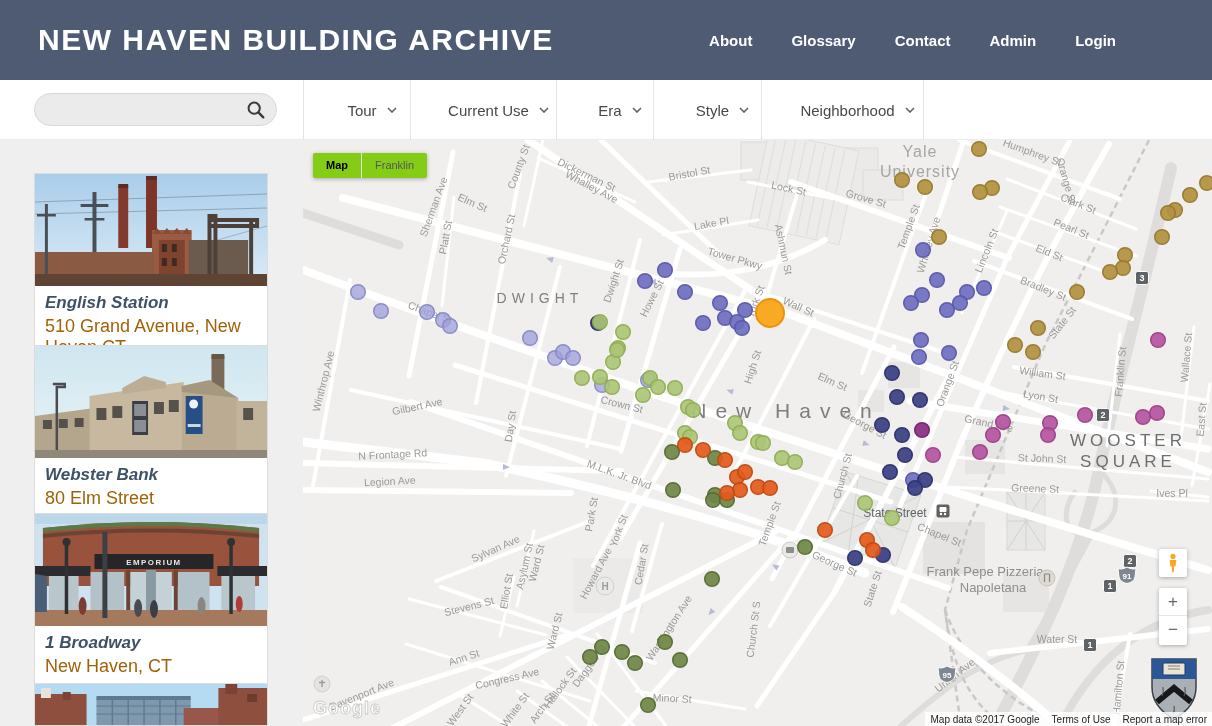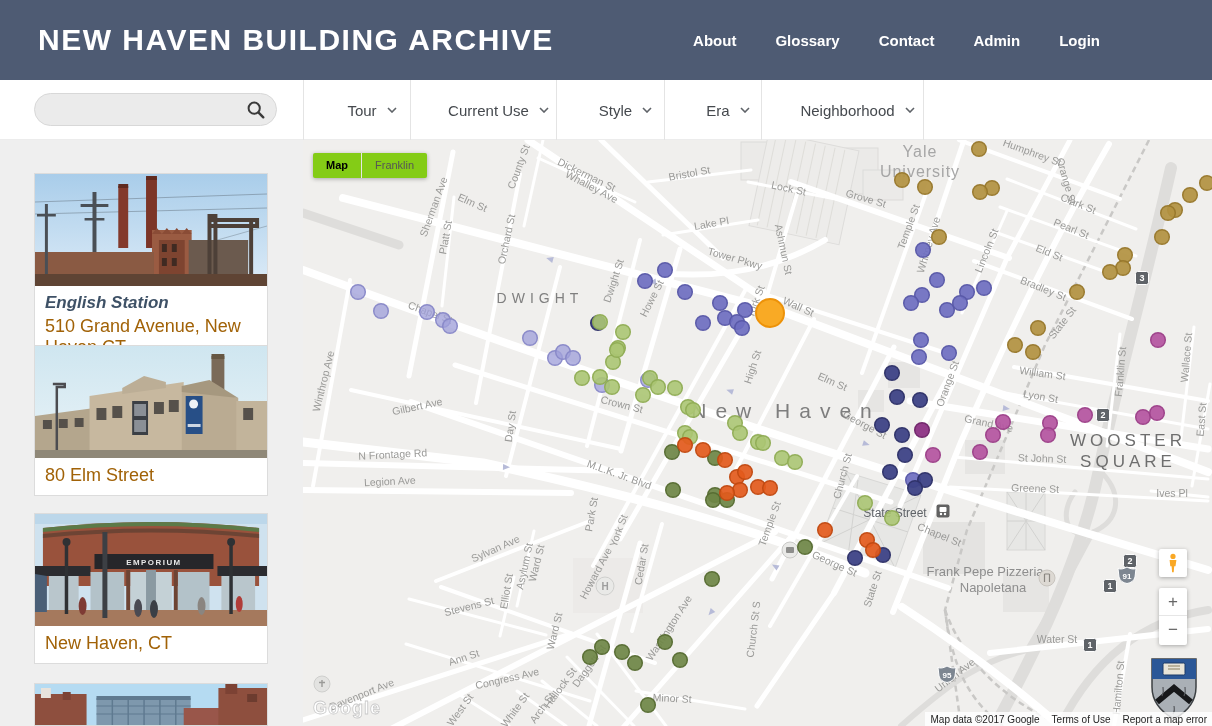--- a/index.html
+++ b/index.html
@@ -1,21 +1,21 @@
 <!DOCTYPE html>
 <html><head>
 <meta charset="utf-8">
 <style>
   html,body{margin:0;padding:0;width:1212px;height:726px;overflow:hidden;background:#fff;
             font-family:"Liberation Sans",sans-serif;}
   
   .hdr{position:absolute;left:0;top:0;width:1212px;height:80px;background:#4e5b73;}
   .hdr-title{position:absolute;left:38px;top:0;line-height:80px;color:#fff;font-size:30px;
              font-weight:800;letter-spacing:1.5px;white-space:nowrap;}
-  .hdr-nav{position:absolute;right:112px;top:0;height:80px;display:flex;align-items:center;gap:39px;}
+  .hdr-nav{position:absolute;right:96px;top:0;height:80px;display:flex;align-items:center;gap:39px;}
   .hdr-nav span{color:#fff;font-size:15px;font-weight:700;cursor:pointer;}
   
   .fbar{position:absolute;left:0;top:80px;width:1212px;height:60px;background:#fff;
         border-bottom:1px solid #ececec;box-sizing:border-box;}
   .search{position:absolute;left:34px;top:13px;width:243px;height:33px;background:#ebebeb;
           border:1px solid #d8d8d8;border-radius:17px;box-sizing:border-box;}
   .search svg{position:absolute;right:10px;top:6px;}
   .search input{position:absolute;left:14px;top:4px;width:190px;height:23px;border:none;background:transparent;
           outline:none;font-size:14px;color:#444;}
   .cells{position:absolute;left:303px;top:0;height:60px;display:flex;}
@@ -77,28 +77,28 @@
       <svg class="chev" viewBox="0 0 10 6">
           <polyline points="1,1 5,5 9,1" fill="none" stroke="#5f6368" stroke-width="1.6"></polyline>
         </svg>
     </div>
     <div class="cell" style="width:146px">
       <span>Current Use</span>
       <svg class="chev" viewBox="0 0 10 6">
           <polyline points="1,1 5,5 9,1" fill="none" stroke="#5f6368" stroke-width="1.6"></polyline>
         </svg>
     </div>
-    <div class="cell" style="width:108px">
-      <span>Style</span>
+    <div class="cell" style="width:97px">
+      <span>Era</span>
       <svg class="chev" viewBox="0 0 10 6">
           <polyline points="1,1 5,5 9,1" fill="none" stroke="#5f6368" stroke-width="1.6"></polyline>
         </svg>
     </div>
-    <div class="cell" style="width:97px">
-      <span>Era</span>
+    <div class="cell" style="width:108px">
+      <span>Style</span>
       <svg class="chev" viewBox="0 0 10 6">
           <polyline points="1,1 5,5 9,1" fill="none" stroke="#5f6368" stroke-width="1.6"></polyline>
         </svg>
     </div>
     <div class="cell" style="width:163px">
       <span>Neighborhood</span>
       <svg class="chev" viewBox="0 0 10 6">
           <polyline points="1,1 5,5 9,1" fill="none" stroke="#5f6368" stroke-width="1.6"></polyline>
         </svg>
     </div>
@@ -174,20 +174,21 @@
       <rect x="40" y="72" width="9" height="9" fill="#55504a"></rect>
       <rect x="62" y="62" width="10" height="12" fill="#56514b"></rect>
         <rect x="78" y="60" width="10" height="12" fill="#56514b"></rect>
       <rect x="120" y="56" width="10" height="12" fill="#56514b"></rect>
         <rect x="135" y="54" width="10" height="12" fill="#56514b"></rect>
       <rect x="210" y="62" width="10" height="12" fill="#56514b"></rect>
       <path d="M18,38 L30,38 L30,41 L22,41 L22,112" fill="none" stroke="#4c4c50" stroke-width="2.5"></path>
       <rect x="0" y="104" width="234" height="8" fill="#8f8878"></rect>
     </svg>
     <div class="txt">
+      <div class="t">Webster Bank</div>
       <div class="s">80 Elm Street</div>
     </div>
   </div>
 
   <div class="card" style="top:373px">
     <svg class="img" viewBox="0 0 234 112" preserveAspectRatio="none">
       <rect width="234" height="112" fill="#cfe2ef"></rect>
       <rect x="0" y="0" width="234" height="10" fill="#bcd7ea"></rect>
       <path d="M8,14 Q117,2 226,14 L226,72 L8,72 Z" fill="#99523c"></path>
       <path d="M8,14 Q117,2 226,14 L226,18 Q117,6 8,18 Z" fill="#5c7a48"></path>
@@ -211,20 +212,21 @@
       <rect x="196" y="30" width="3.5" height="70" fill="#2f3134"></rect>
         <circle cx="197.8" cy="28" r="4" fill="#2f3134"></circle>
       <ellipse cx="48" cy="92" rx="4" ry="9" fill="#7e3b34"></ellipse>
       <ellipse cx="104" cy="94" rx="4" ry="9" fill="#4a4a52"></ellipse>
       <ellipse cx="120" cy="95" rx="4" ry="9" fill="#3a3f46"></ellipse>
       <ellipse cx="168" cy="92" rx="4" ry="9" fill="#8a8580"></ellipse>
       <ellipse cx="206" cy="90" rx="3.5" ry="8" fill="#b03c38"></ellipse>
       <path d="M0,60 l12,2 0,36 -12,0 z" fill="#4a5f77"></path>
     </svg>
     <div class="txt">
+      <div class="t">1 Broadway</div>
       <div class="s">New Haven, CT</div>
     </div>
   </div>
 
   <div class="card" style="top:543px;height:43px;overflow:hidden">
     <svg class="img" style="height:43px" viewBox="0 0 234 43" preserveAspectRatio="none">
       <rect width="234" height="43" fill="#b5dbf2"></rect>
       <rect x="0" y="10" width="52" height="33" fill="#8e4f3e"></rect>
       <rect x="6" y="4" width="10" height="10" fill="#e8e3dc"></rect>
       <rect x="28" y="8" width="8" height="8" fill="#7c4234"></rect>

